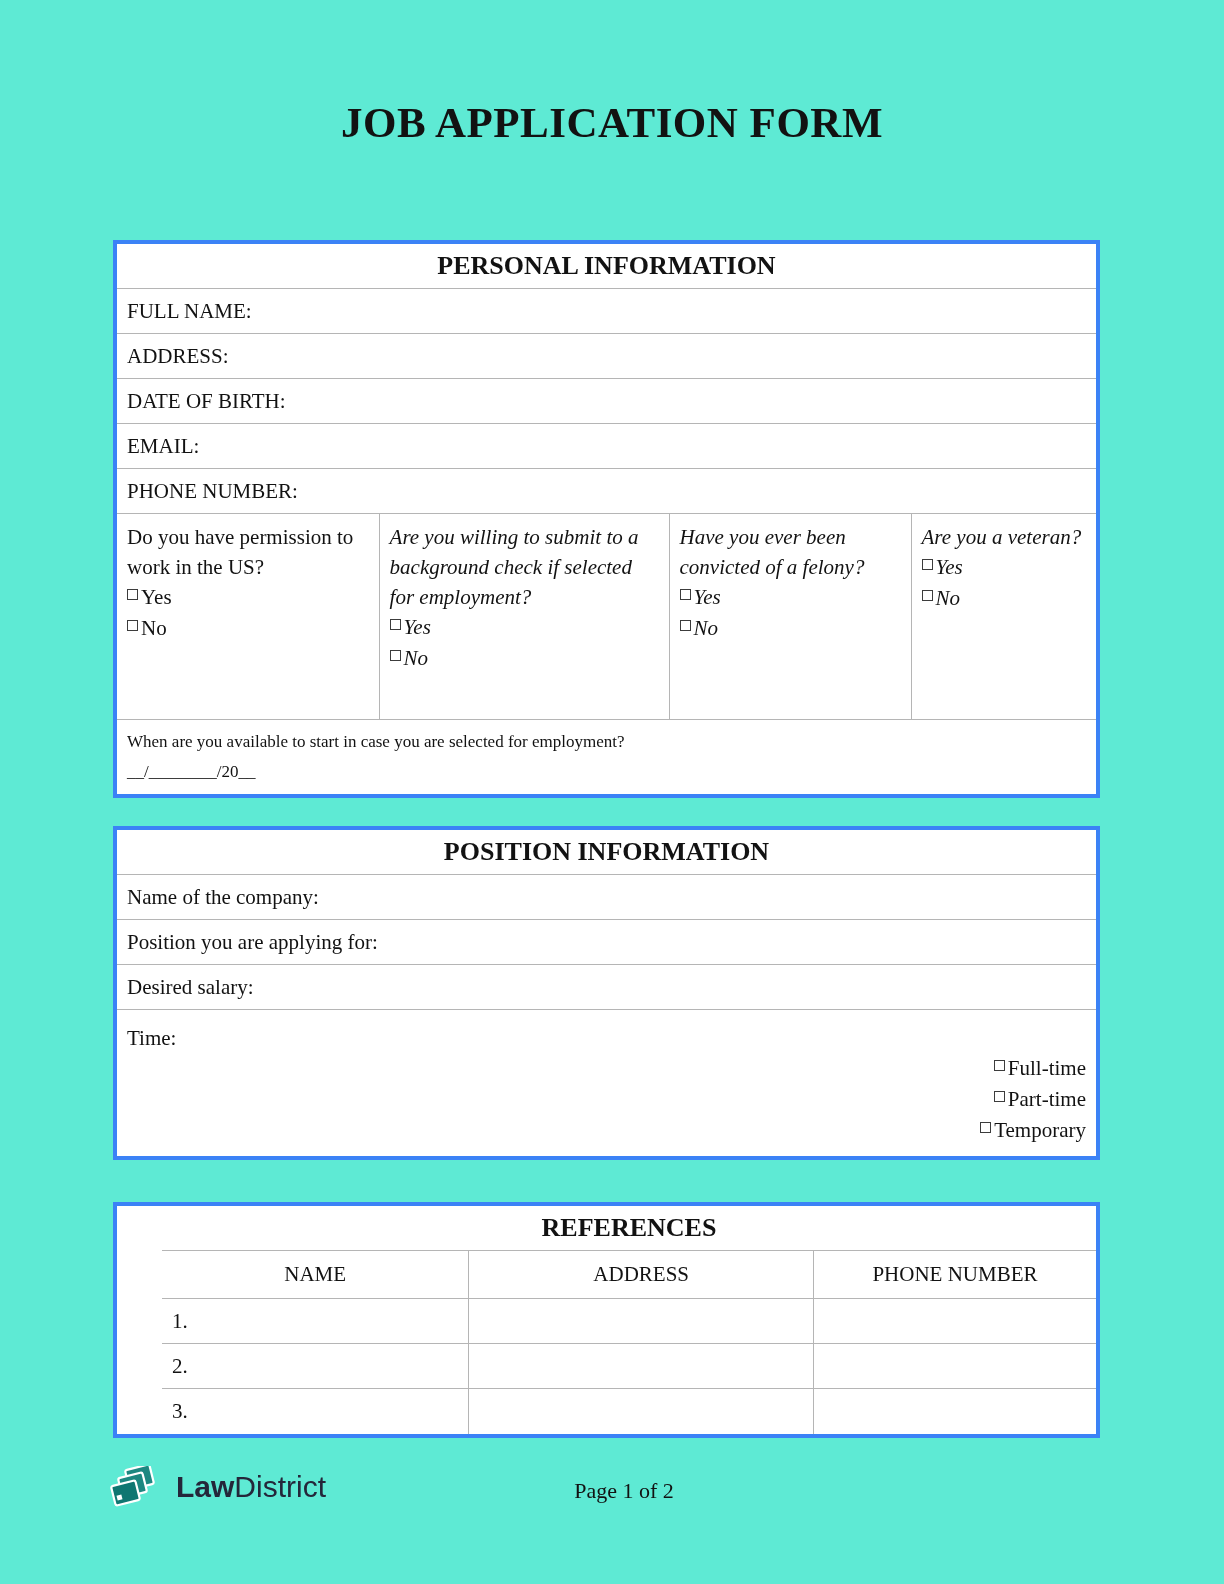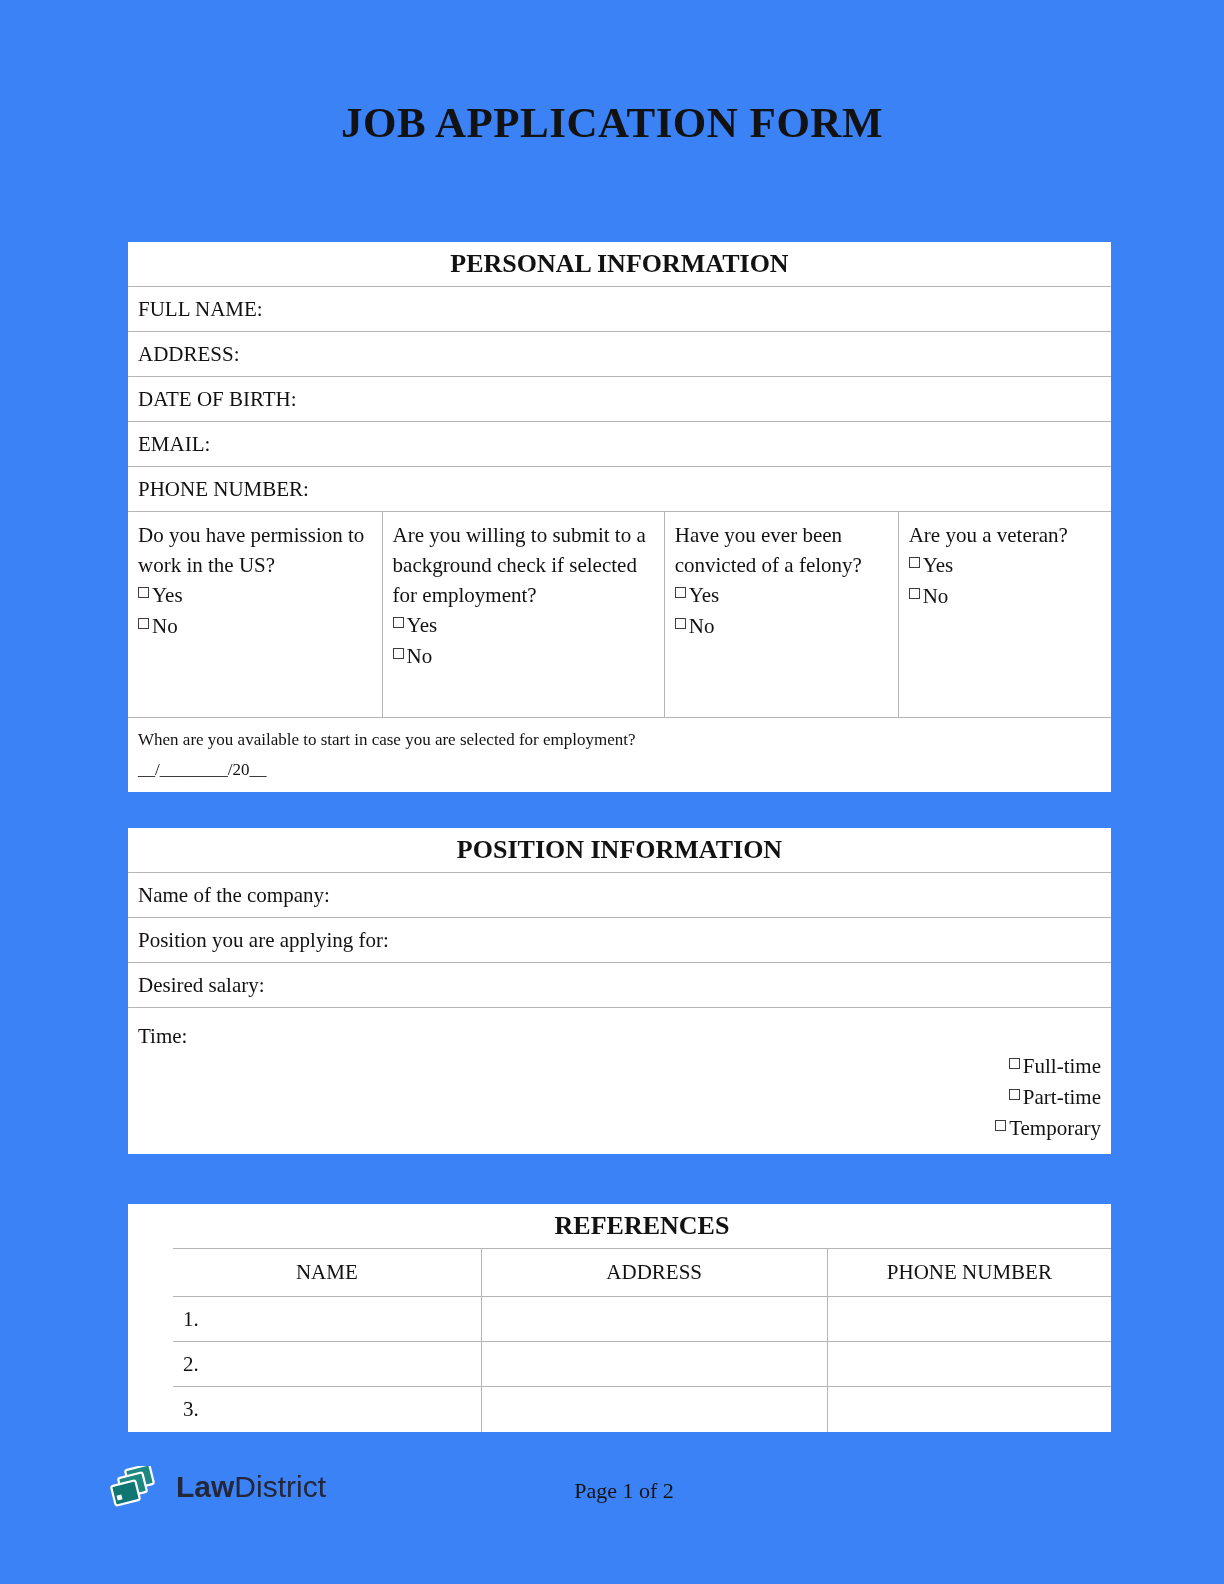--- a/index.html
+++ b/index.html
@@ -1,42 +1,42 @@
 <!DOCTYPE html>
 <html><head>
 <meta charset="utf-8">
 <style>
   * { margin:0; padding:0; box-sizing:border-box; }
   html,body { background:#ffffff; }
   .page {
-    position:relative; width:1224px; height:1584px; background:#3b82f6;
+    position:relative; width:1224px; height:1584px; background:#5eead4;
     font-family:"Liberation Serif", serif; color:#121212; overflow:hidden;
   }
   .doc-title {
     position:absolute; top:98px; left:0; width:100%;
     text-align:center; font-size:43px; font-weight:bold; letter-spacing:0.5px;
   }
   .tbl {
-    position:absolute; left:126px; width:987px;
-    border:2px solid #3b82f6; background:#fff;
+    position:absolute; left:113px; width:987px;
+    border:4px solid #3b82f6; background:#fff;
   }
   .tbl-header {
     height:45px; display:flex; align-items:center; justify-content:center;
     font-weight:bold; font-size:26px; border-bottom:1px solid #b5b5b5;
   }
   .frow {
     height:45px; display:flex; align-items:center;
     padding:0 10px; font-size:21px; border-bottom:1px solid #b5b5b5;
   }
   .q-grid {
     display:grid; grid-template-columns:25.8% 28.7% 23.8% 21.7%;
-    border-bottom:1px solid #b5b5b5; height:206px;
+    border-bottom:1px solid #b5b5b5; height:206px;gap:9px;
   }
   .q-cell { padding:8px 10px 0 10px; font-size:21px; line-height:30px; }
-  .q-cell + .q-cell { border-left:1px solid #b5b5b5; }
+  .q-cell + .q-cell { border-left:1px solid #b5b5b5;font-style:italic; }
   .opts { margin-top:28px; }
   .opt  { display:block; line-height:31px; white-space:nowrap; }
   .cbx {
     display:inline-block; width:11px; height:11px;
     border:1px solid #3c3c3c; background:#fff;
     margin-right:3px; position:relative; top:-4px;
   }
   .avail { padding:7px 10px; font-size:17px; line-height:30px; }
   .time-cell { padding:13px 10px 10px 10px; font-size:21px; line-height:30px; }
   .time-opts { margin-left:31px;text-align:right; }

